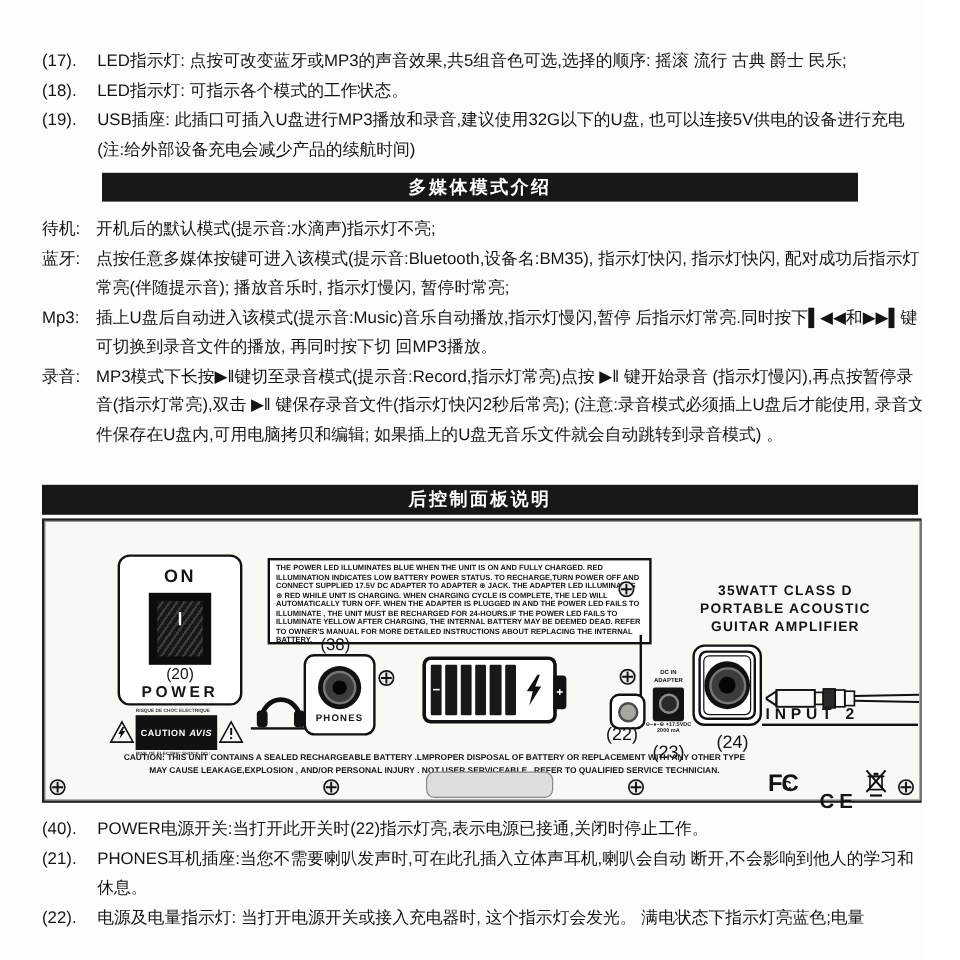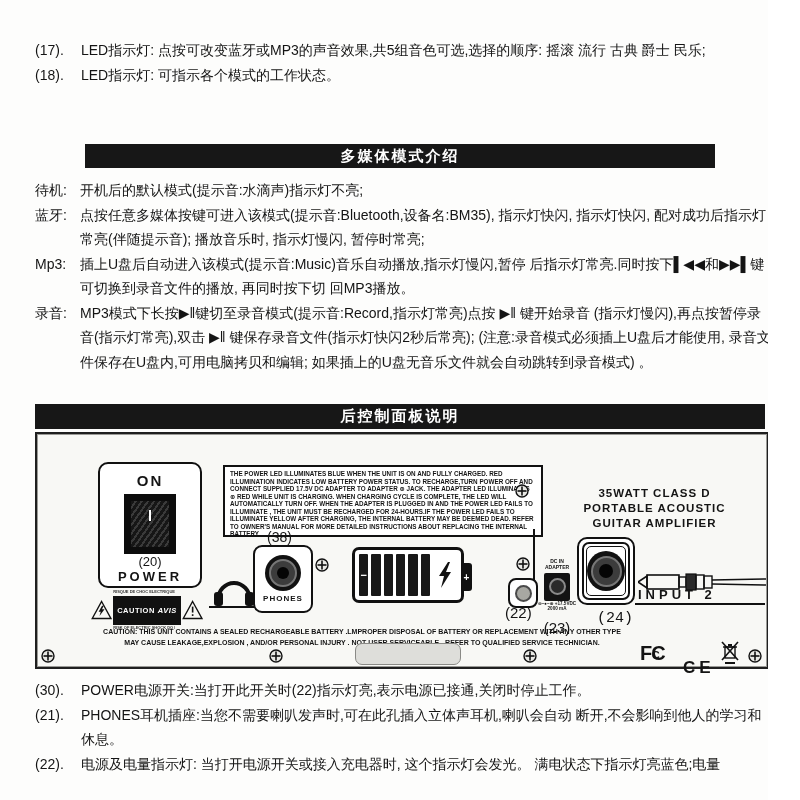--- a/index.html
+++ b/index.html
@@ -41,21 +41,21 @@
               letter-spacing:.5px;white-space:nowrap;}
   .avis-badge .avis{font-style:italic;margin-left:3px;}
 
   .warn-box{left:186px;top:31px;width:306px;height:62px;border:2px solid #111;background:#fff;
             padding:3px 5px;font-size:6.3px;font-weight:bold;line-height:7.5px;overflow:hidden;text-align:left;}
 
   .screw{width:14px;height:14px;}
   .label21{left:230px;top:95px;font-size:14px;}
   .label22{left:468px;top:170px;font-size:15px;}
   .label23{left:0;top:60px;width:100%;font-size:15px;text-align:center;}
-  .label24{left:560px;top:176px;font-size:15px;font-family:Liberation Mono, monospace;}
+  .label24{left:560px;top:176px;font-size:15px;}
 
   .phones-panel{left:216px;top:111px;width:56px;height:64px;border:2px solid #111;border-radius:9px;
                 background:#fff;display:flex;flex-direction:column;align-items:center;justify-content:center;}
   .jack{border-radius:50%;background:#111;display:flex;align-items:center;justify-content:center;}
   .jack-mid{border-radius:50%;background:#3c3c3c;border:2px solid #777;display:flex;align-items:center;justify-content:center;}
   .jack-core{border-radius:50%;background:#050505;}
   .phones-label{font-size:8px;font-weight:900;letter-spacing:1px;margin-top:3px;}
 
   .hp-base{left:172px;top:172px;width:47px;height:2px;background:#111;}
 
@@ -106,20 +106,24 @@
 <div class="page">
 
   <div class="list" style="left:35px;top:38px;width:733px;">
     <div class="li">
       <span class="num">(17).</span>
       <span class="txt">LED指示灯: 点按可改变蓝牙或MP3的声音效果,共5组音色可选,选择的顺序: 摇滚 流行 古典 爵士 民乐;</span>
     </div>
     <div class="li">
       <span class="num">(18).</span>
       <span class="txt">LED指示灯: 可指示各个模式的工作状态。</span>
+    </div>
+    <div class="li">
+      <span class="num">(19).</span>
+      <span class="txt">USB插座: 此插口可插入U盘进行MP3播放和录音,建议使用32G以下的U盘, 也可以连接5V供电的设备进行充电 (注:给外部设备充电会减少产品的续航时间)</span>
     </div>
   </div>
 
   <div class="bar" style="left:85px;top:144px;width:630px;height:24px;">多媒体模式介绍</div>
 
   <div class="list" style="left:35px;top:178px;width:737px;">
     <div class="mode">
       <span class="mlabel">待机:</span>
       <span class="txt">开机后的默认模式(提示音:水滴声)指示灯不亮;</span>
     </div>
@@ -303,21 +307,21 @@
       <line x1="3" y1="7" x2="17" y2="7" stroke="#111" stroke-width="1.4"></line>
       <rect x="8" y="4" width="4" height="2" fill="#111"></rect>
       <line x1="2" y1="2" x2="18" y2="20" stroke="#111" stroke-width="1.6"></line>
       <line x1="18" y1="2" x2="2" y2="20" stroke="#111" stroke-width="1.6"></line>
       <rect x="5" y="22" width="10" height="2" fill="#111"></rect>
     </svg>
   </div>
 
   <div class="list" style="left:35px;top:678px;width:737px;">
     <div class="li">
-      <span class="num">(30).</span>
+      <span class="num">(40).</span>
       <span class="txt">POWER电源开关:当打开此开关时(22)指示灯亮,表示电源已接通,关闭时停止工作。</span>
     </div>
     <div class="li">
       <span class="num">(21).</span>
       <span class="txt">PHONES耳机插座:当您不需要喇叭发声时,可在此孔插入立体声耳机,喇叭会自动 断开,不会影响到他人的学习和休息。</span>
     </div>
     <div class="li">
       <span class="num">(22).</span>
       <span class="txt">电源及电量指示灯: 当打开电源开关或接入充电器时, 这个指示灯会发光。 满电状态下指示灯亮蓝色;电量</span>
     </div>

